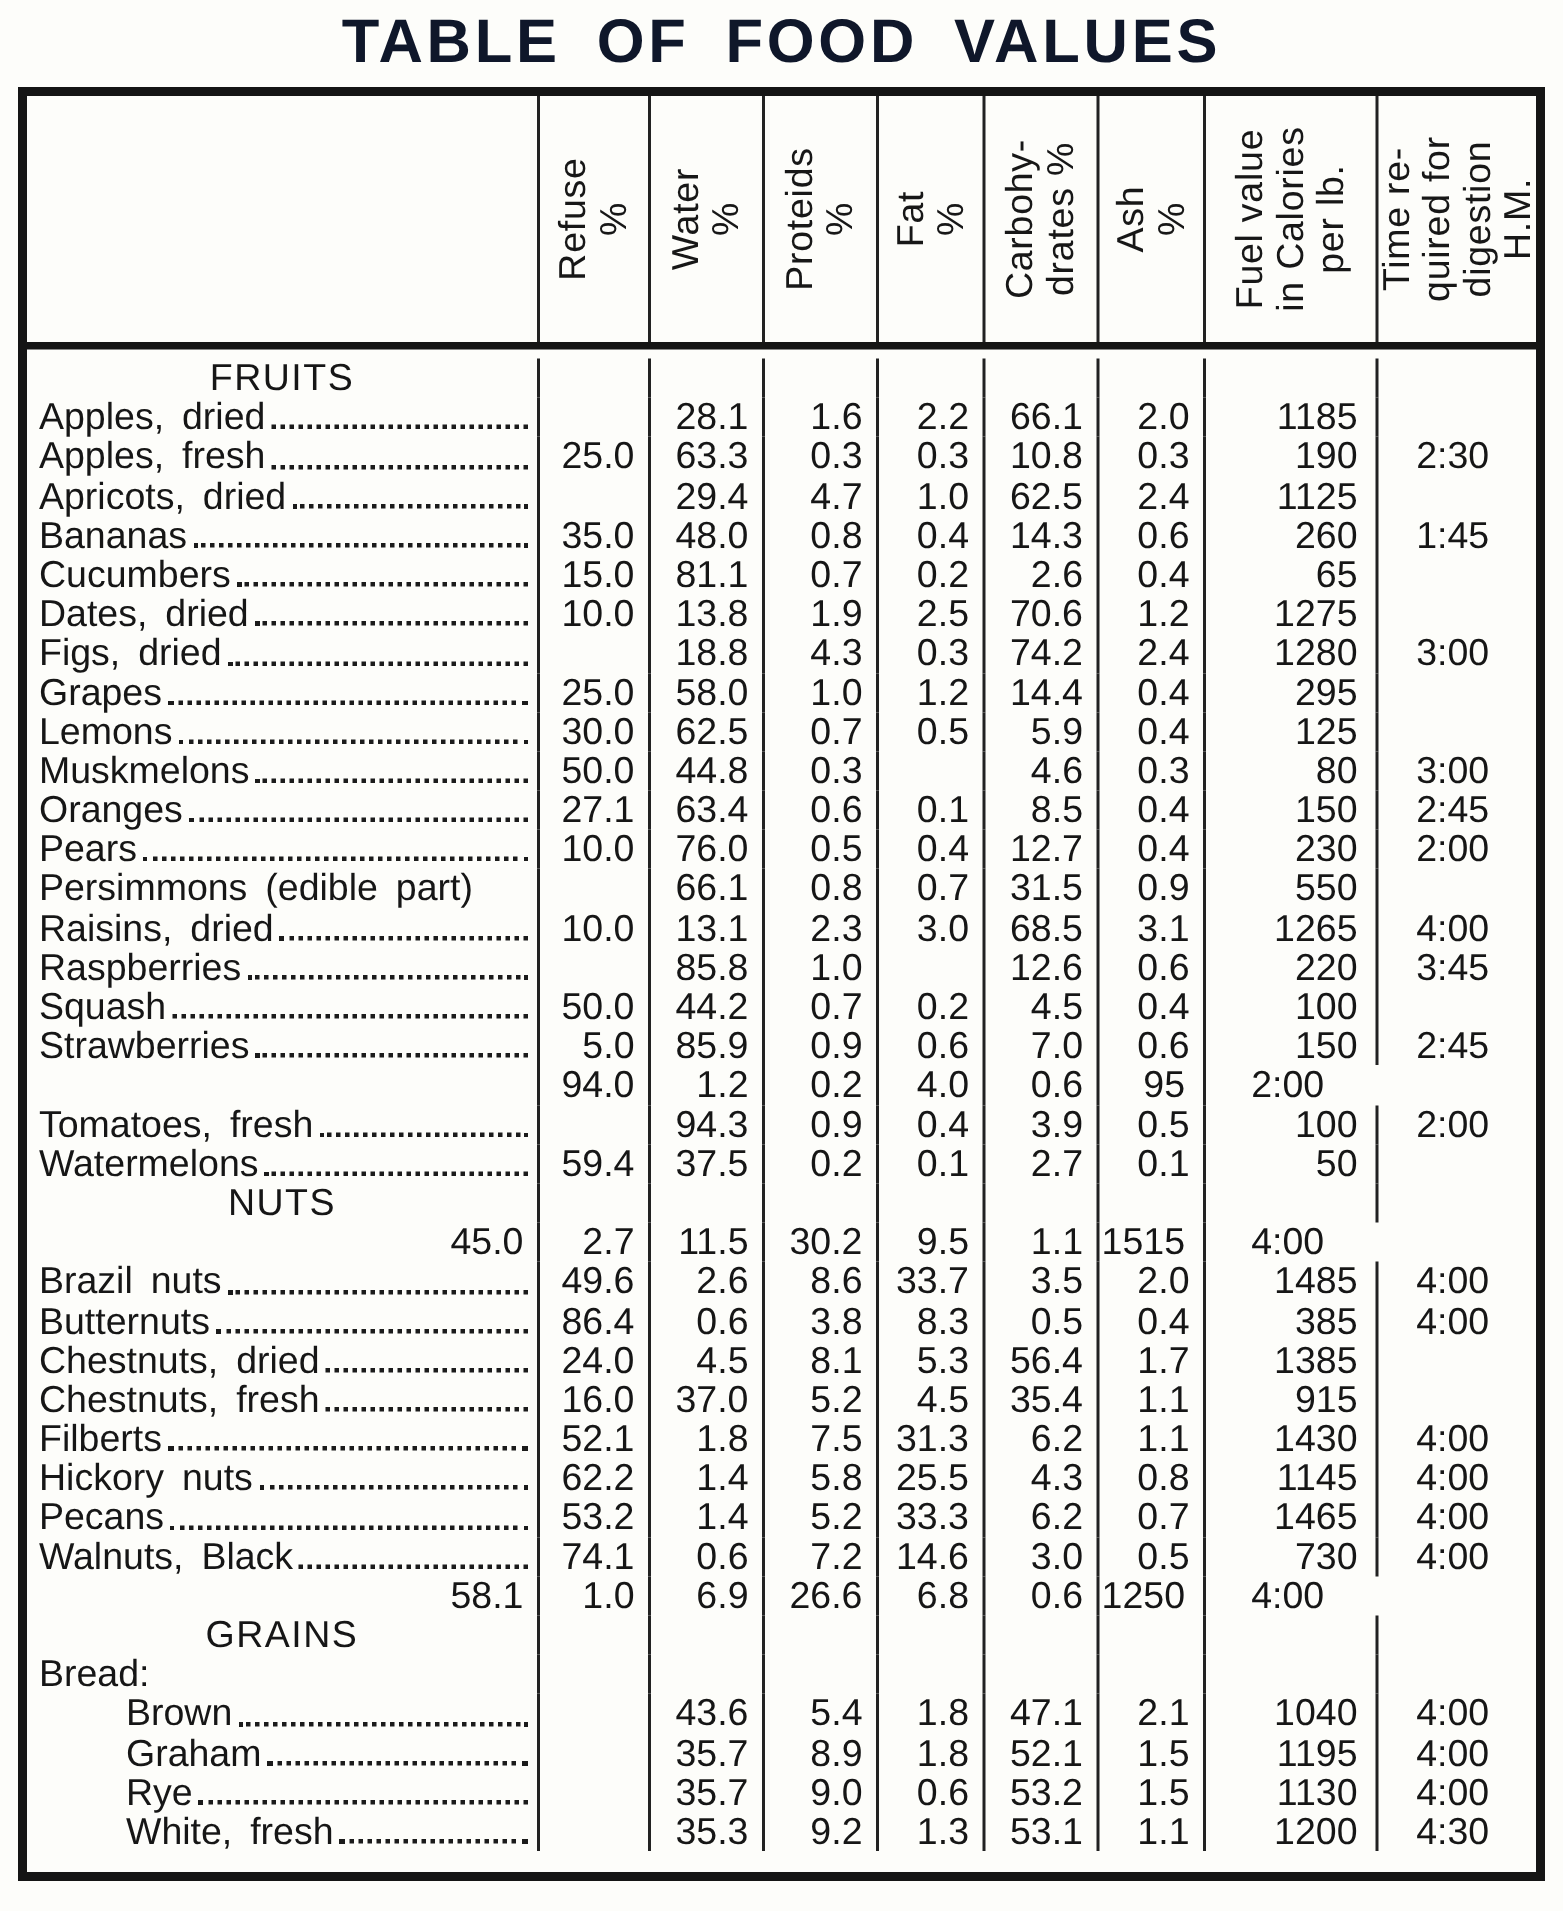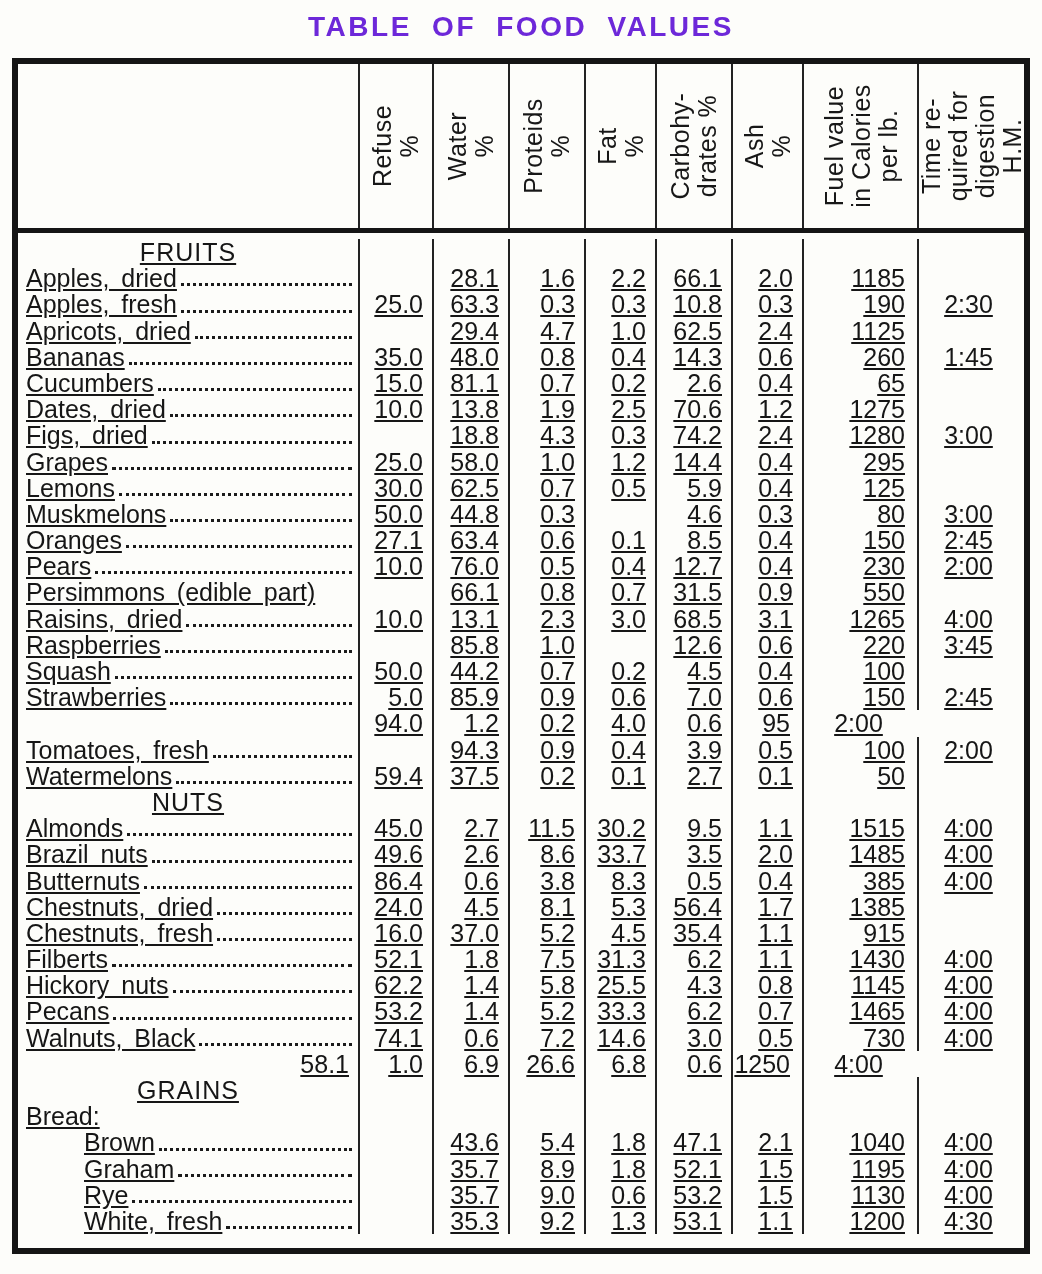--- a/index.html
+++ b/index.html
@@ -9,26 +9,26 @@
     background: #fdfdfa;
     font-family: "Liberation Sans", sans-serif;
     color: #161616;
     overflow: hidden;
   }
   .page { width: 1042px; height: 1274px; padding-top: 4px; }
 
   .title {
     margin: 0 0 8px 0;
     text-align: center;
-    font-size: 28px;
+    font-size: 41px;
     font-weight: 700;
     letter-spacing: 2.5px;
     word-spacing: 10px;
     line-height: 46px;
-    color: #6d28d9;
+    color: #0f172a;
   }
 
   .food-table {
     --cols: 342px 74px 76px 76px 71px 76px 71px 115px auto;
     margin: 0 12px;
     width: 1018px;
     border: 6px solid #151515;
     background: #fdfdfa;
   }
 
@@ -49,21 +49,21 @@
     transform: translate(-50%, -50%) rotate(-90deg);
     white-space: pre;
     text-align: center;
     font-size: 25px;
     line-height: 27px;
     letter-spacing: 0.5px;
     color: #171717;
   }
 
   
-  .tbody { padding: 6px 0 14px 0; text-decoration: underline; }
+  .tbody { padding: 6px 0 14px 0; }
   .row {
     display: grid;
     grid-template-columns: var(--cols);
     height: 26.2px;
   }
   .cell { border-right: 2px solid #222; }
   .cell:last-child { border-right: none; }
 
   .name-cell {
     display: flex;
@@ -438,24 +438,20 @@
           <div class="cell val refuse"></div>
           <div class="cell val water"></div>
           <div class="cell val proteids"></div>
           <div class="cell val fat"></div>
           <div class="cell val carbohydrates"></div>
           <div class="cell val ash"></div>
           <div class="cell val fuel_value"></div>
           <div class="cell val digestion_time"></div>
         </div>
         <div class="row item">
-          <div class="cell name-cell">
-            <span>Almonds</span>
-            <span class="leader"></span>
-          </div>
           <div class="cell val refuse">45.0</div>
           <div class="cell val water">2.7</div>
           <div class="cell val proteids">11.5</div>
           <div class="cell val fat">30.2</div>
           <div class="cell val carbohydrates">9.5</div>
           <div class="cell val ash">1.1</div>
           <div class="cell val fuel_value">1515</div>
           <div class="cell val digestion_time">4:00</div>
         </div>
         <div class="row item">

